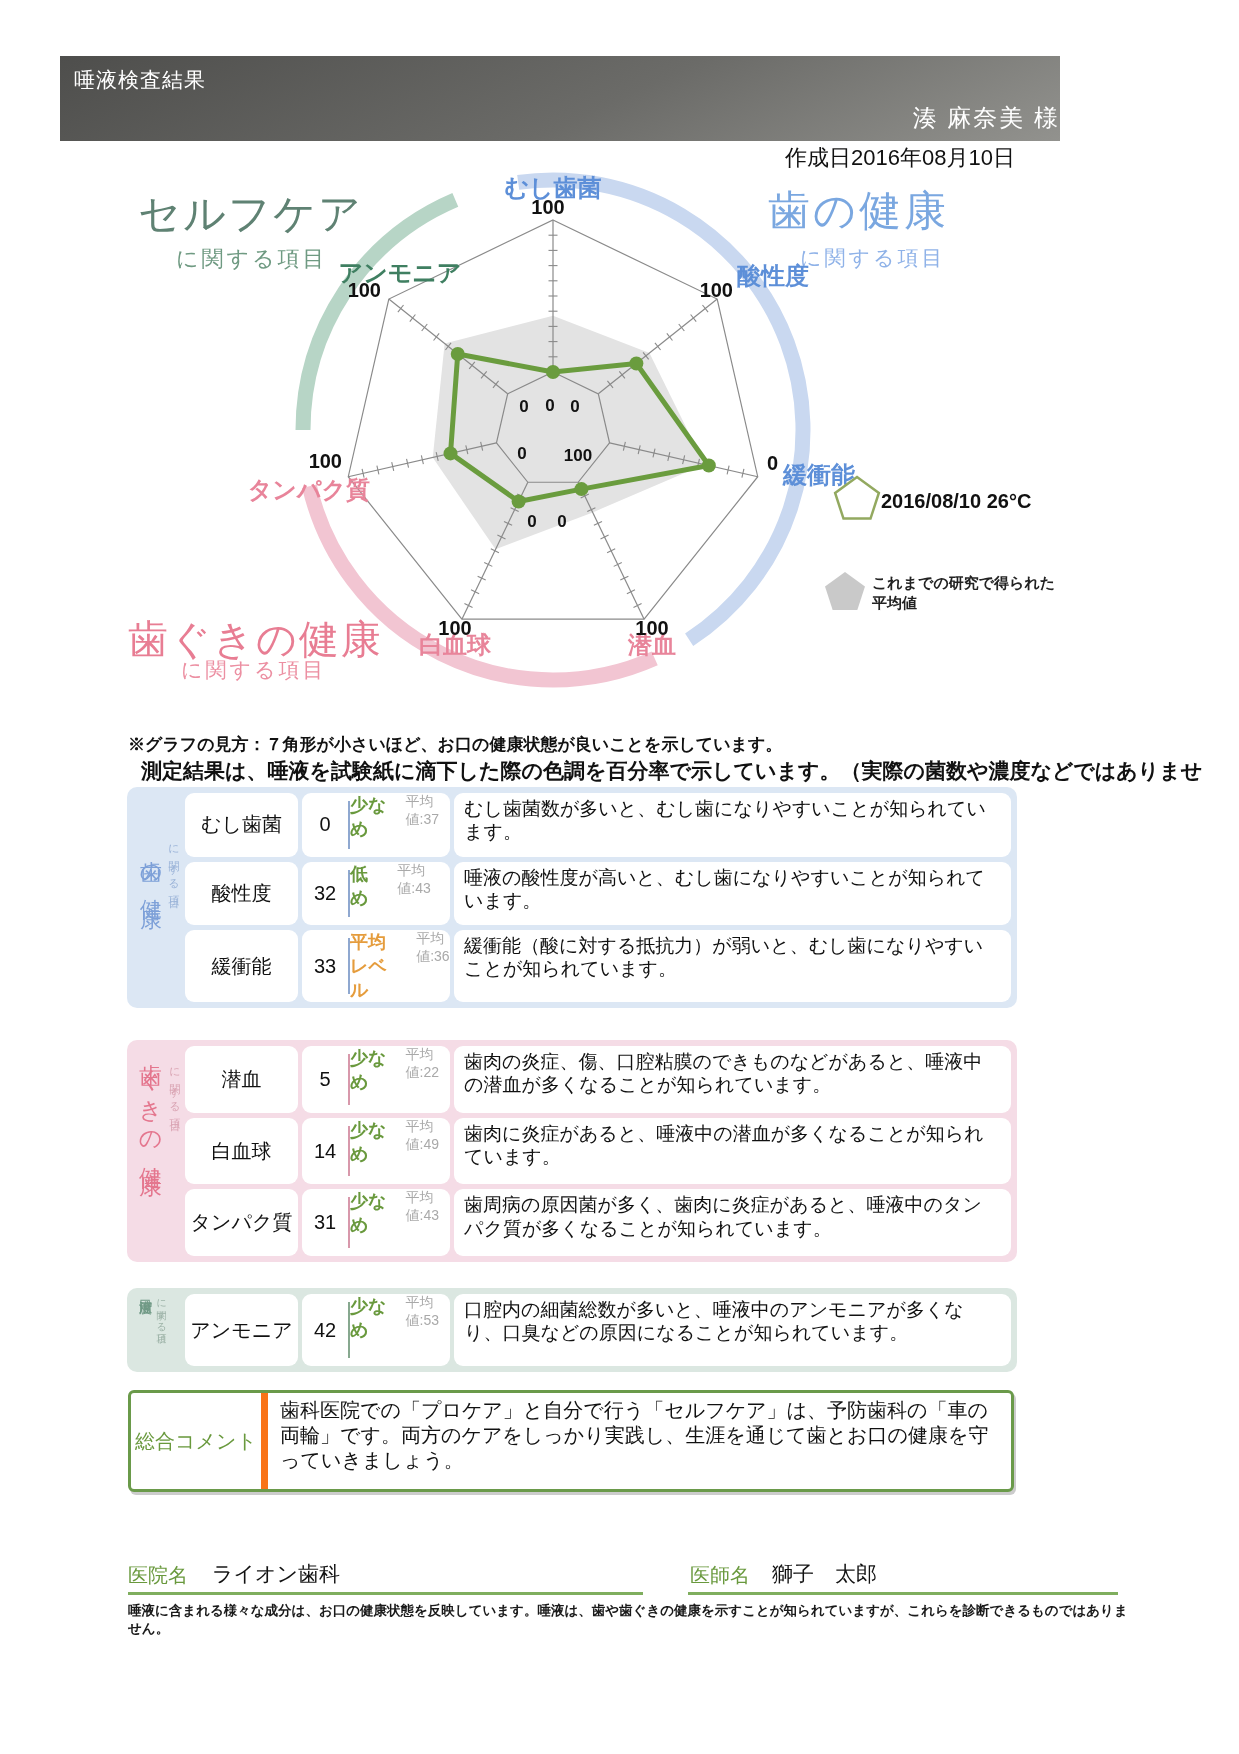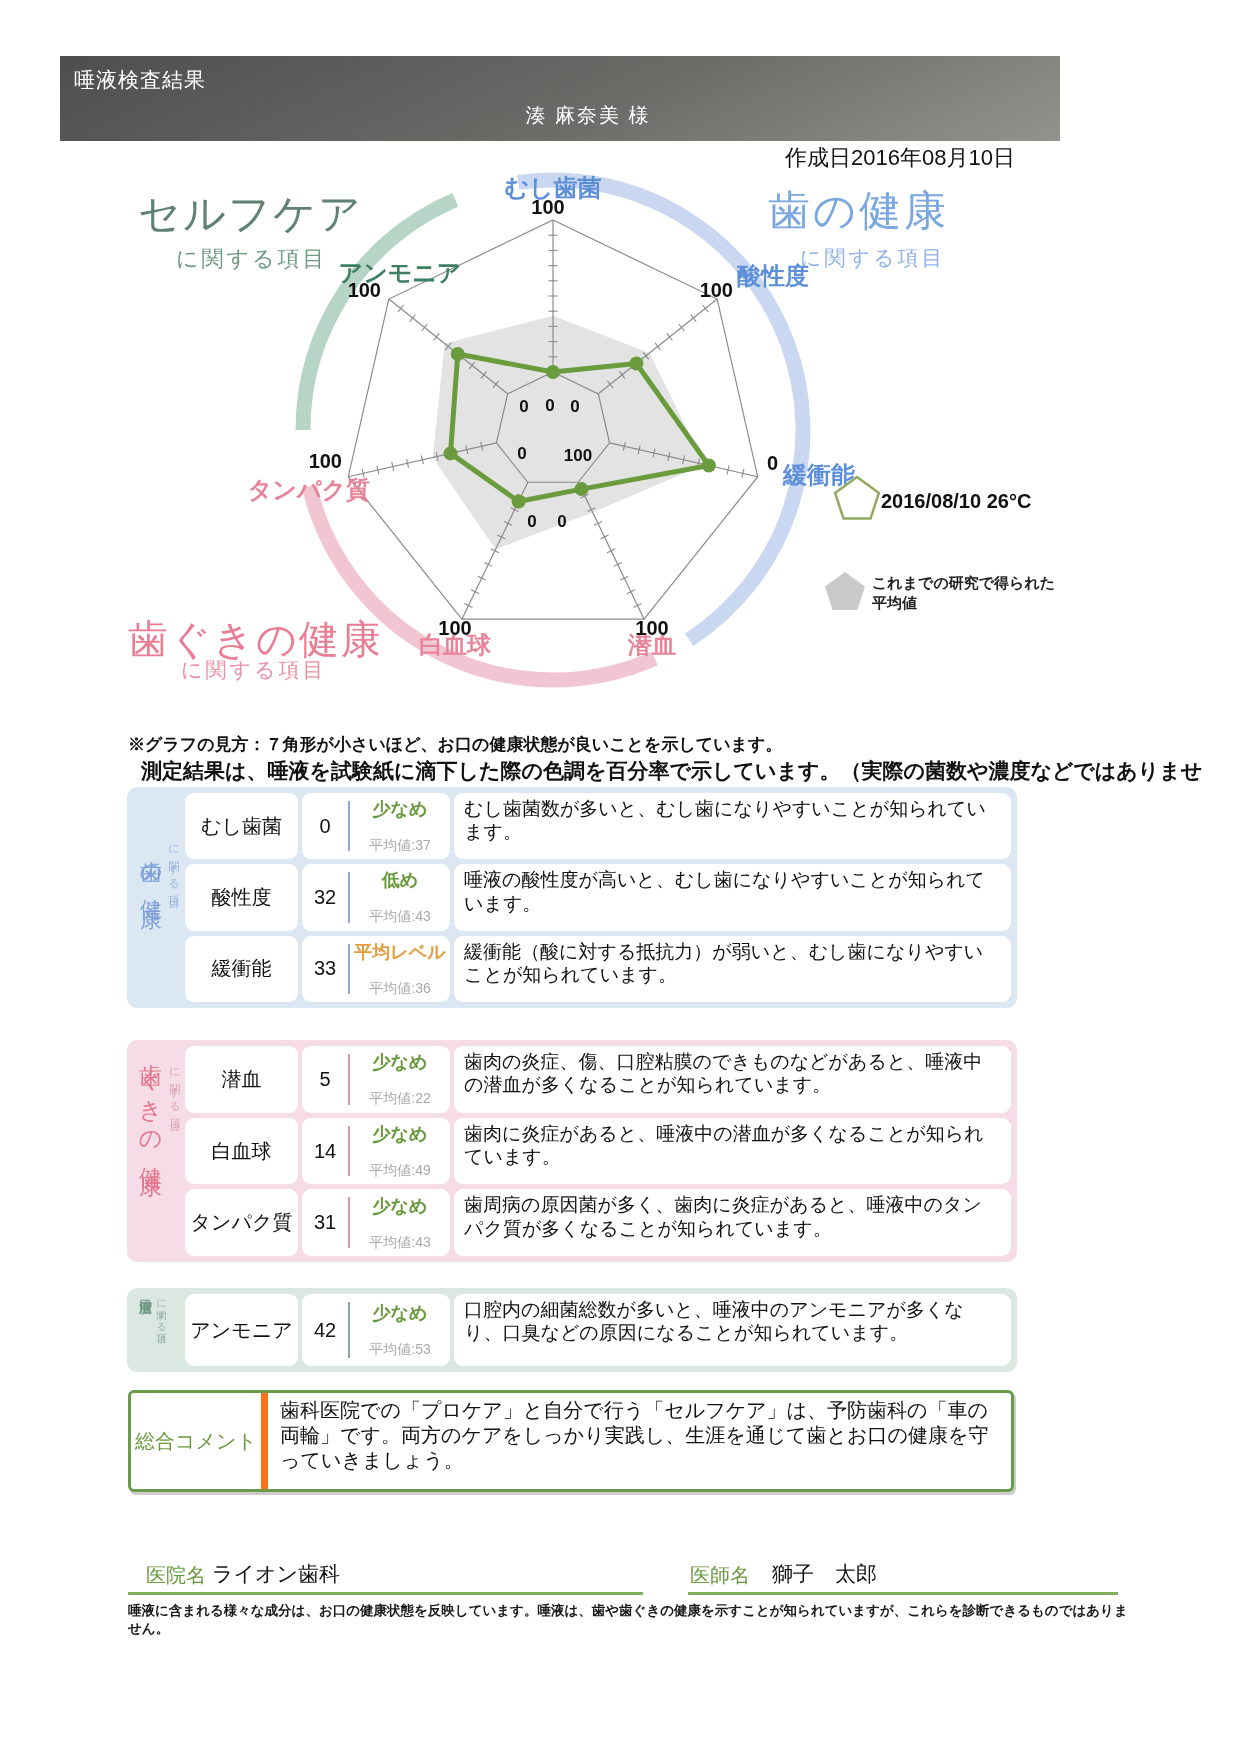--- a/index.html
+++ b/index.html
@@ -3,21 +3,21 @@
 <meta charset="utf-8">
 <style>
   html,body{margin:0;padding:0;background:#e9e9e9;}
   body{font-family:"Liberation Sans",sans-serif;}
   .page{position:relative;width:1239px;height:1754px;background:#ffffff;margin:0 auto;overflow:hidden;}
 
   
   .topbar{position:absolute;left:60px;top:56px;width:1000px;height:85px;
           background:linear-gradient(155deg,#4e4e4c 0%,#6b6b68 55%,#92928e 100%);color:#fff;}
   .doc-title{position:absolute;left:14px;top:10px;font-size:21px;letter-spacing:1px;}
-  .patient{position:absolute;left:0;top:46px;width:100%;text-align:center;font-size:20px;letter-spacing:2px;margin-left:28px;}
+  .patient{position:absolute;left:0;top:46px;width:100%;text-align:right;font-size:24px;letter-spacing:2px;}
   .created{position:absolute;left:700px;top:143px;width:315px;text-align:right;font-size:22px;color:#111;}
 
   
   .ttl-clean{position:absolute;left:138px;top:186px;font-size:42px;color:#5f8273;letter-spacing:2px;}
   .sub-clean{position:absolute;left:176px;top:244px;font-size:22px;color:#6f9a82;letter-spacing:3px;}
   .ttl-tooth{position:absolute;left:768px;top:183px;font-size:42px;color:#7aa7e0;letter-spacing:3px;}
   .sub-tooth{position:absolute;left:800px;top:244px;font-size:21px;color:#8fb2e8;letter-spacing:3px;}
   .ttl-gum{position:absolute;left:128px;top:612px;font-size:40px;color:#e87d93;letter-spacing:2px;}
   .sub-gum{position:absolute;left:181px;top:656px;font-size:21px;color:#ec8fa2;letter-spacing:3px;}
 
@@ -44,34 +44,34 @@
   .t3 .catnote{color:#9db3a8;font-size:10px;letter-spacing:0px;margin-top:4px;}
   .row{display:flex;gap:4px;flex:1;}
   .card{background:#fff;border-radius:9px;}
   .name{width:113px;display:flex;align-items:center;justify-content:center;font-size:20px;color:#111;}
   .combo{width:148px;display:flex;align-items:stretch;}
   .val{width:46px;display:flex;align-items:center;justify-content:center;font-size:20px;color:#111;}
   .vdiv{width:2px;margin:8px 0;}
   .t1 .vdiv{background:#8fa8d0;}
   .t2 .vdiv{background:#d898ab;}
   .t3 .vdiv{background:#87a88f;}
-  .assess{flex:1;display:flex;flex-direction:column;align-items:center;justify-content:center;gap:16px;}
+  .assess{flex:1;display:flex;flex-direction:row;justify-content:center;gap:16px;}
   .aword{font-size:18px;font-weight:bold;}
   .avg{font-size:14px;color:#a9a9a9;}
   .desc{flex:1;font-size:19px;color:#111;line-height:1.22;padding:4px 10px;box-sizing:border-box;}
 
   
   .comment{position:absolute;left:128px;top:1390px;width:886px;height:102px;background:#fff;
            border:3px solid #6a9a4a;border-radius:6px;box-shadow:2px 3px 0 #cccccc;display:flex;box-sizing:border-box;}
   .comment .lbl{width:130px;display:flex;align-items:center;justify-content:center;font-size:20px;color:#69993d;
                 border-right:7px solid #f97316;}
   .comment .txt{flex:1;padding:5px 12px;font-size:20px;color:#111;line-height:1.25;}
 
   
-  .clinic-label{position:absolute;left:128px;top:1562px;font-size:20px;color:#69993d;margin-left:18px;}
+  .clinic-label{position:absolute;left:128px;top:1562px;font-size:20px;color:#69993d;}
   .clinic-name{position:absolute;left:212px;top:1560px;font-size:21px;color:#111;}
   .doctor-label{position:absolute;left:690px;top:1562px;font-size:20px;color:#69993d;}
   .doctor-name{position:absolute;left:772px;top:1560px;font-size:21px;color:#111;}
   .uline{position:absolute;top:1592px;height:3px;background:#7fae5e;}
   .ul1{left:128px;width:515px;}
   .ul2{left:688px;width:430px;}
   .footnote{position:absolute;left:128px;top:1602px;width:1000px;font-size:13.5px;font-weight:bold;color:#1a1a1a;}
 </style>
 </head>
 <body>

